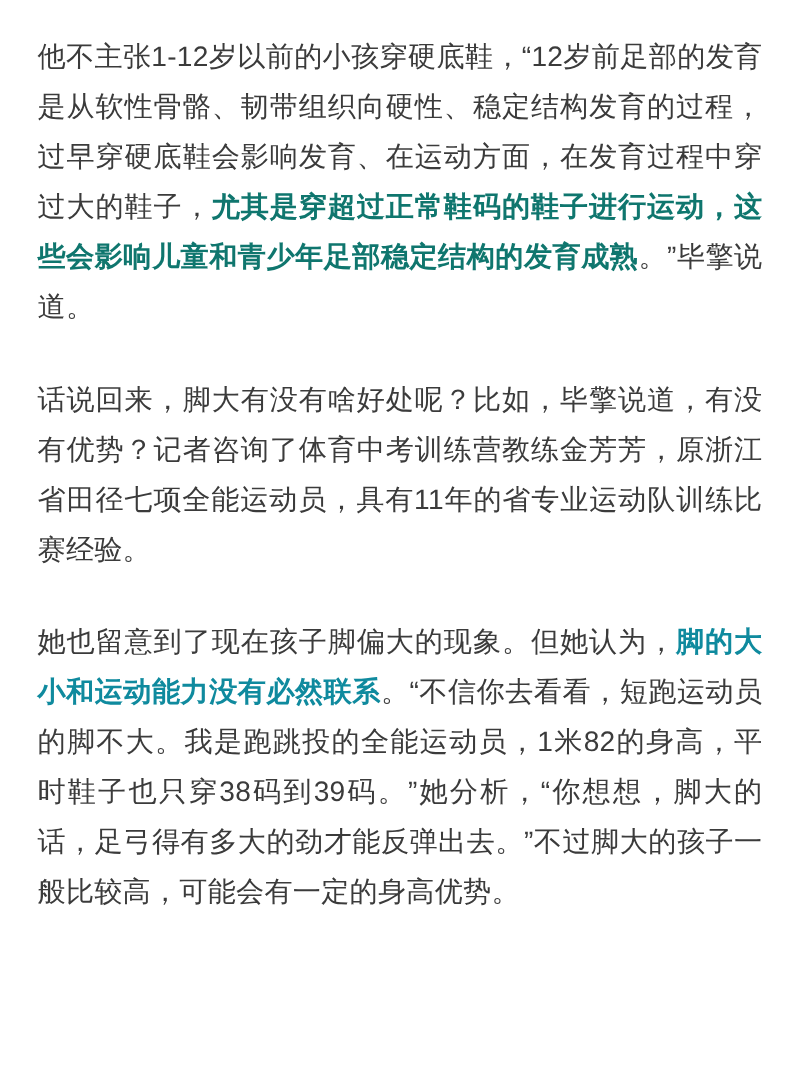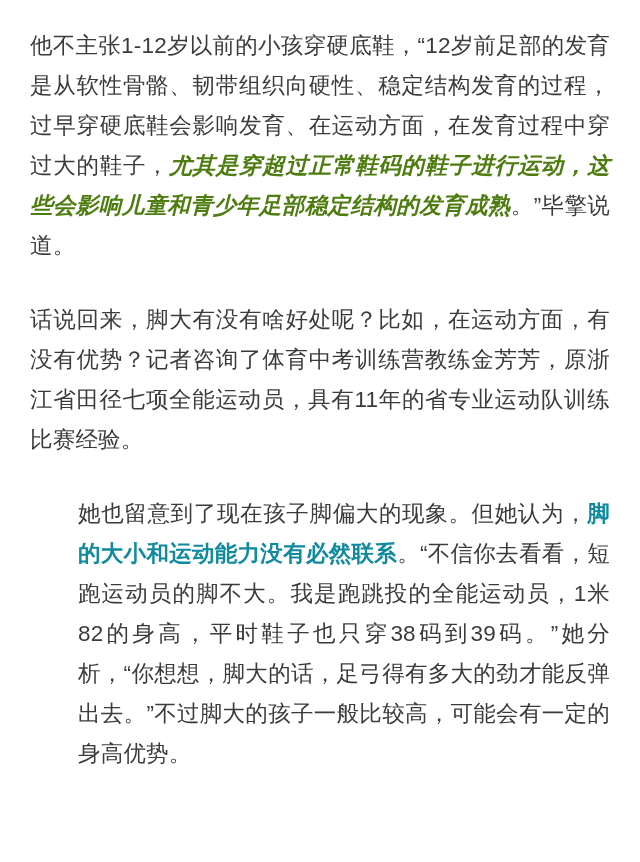--- a/index.html
+++ b/index.html
@@ -24,42 +24,40 @@
     font-size: 22.5px;
     line-height: 40px;
     color: #3b3b3b;
     letter-spacing: 0.2px;
     text-align: justify;
     margin: 0 0 34px 0;
     text-justify: inter-ideograph;
   }
   .para:last-child {
     margin-bottom: 0;
-    margin-left: 48px;
   }
   .hl {
-    color: #4d7c0f;
+    color: #0f766e;
     font-weight: bold;
-    font-style: italic;
   }
   .hl2 {
     color: #0f8a9e;
     font-weight: bold;
   }
 </style>
 </head>
 <body>
 
 <div class="article">
 
   <p class="para">
     <span>他不主张1-12岁以前的小孩穿硬底鞋，“12岁前足部的发育是从软性骨骼、韧带组织向硬性、稳定结构发育的过程，过早穿硬底鞋会影响发育、在运动方面，在发育过程中穿过大的鞋子，</span><span class="hl">尤其是穿超过正常鞋码的鞋子进行运动，这些会影响儿童和青少年足部稳定结构的发育成熟</span><span>。”毕擎说道。</span>
   </p>
 
   <p class="para">
-    <span>话说回来，脚大有没有啥好处呢？比如，在运动方面，有没有优势？记者咨询了体育中考训练营教练金芳芳，原浙江省田径七项全能运动员，具有11年的省专业运动队训练比赛经验。</span>
+    <span>话说回来，脚大有没有啥好处呢？比如，毕擎说道，有没有优势？记者咨询了体育中考训练营教练金芳芳，原浙江省田径七项全能运动员，具有11年的省专业运动队训练比赛经验。</span>
   </p>
 
   <p class="para">
     <span>她也留意到了现在孩子脚偏大的现象。但她认为，</span><span class="hl2">脚的大小和运动能力没有必然联系</span><span>。“不信你去看看，短跑运动员的脚不大。我是跑跳投的全能运动员，1米82的身高，平时鞋子也只穿38码到39码。”她分析，“你想想，脚大的话，足弓得有多大的劲才能反弹出去。”不过脚大的孩子一般比较高，可能会有一定的身高优势。</span>
   </p>
 
 </div>
 
 </body></html>

